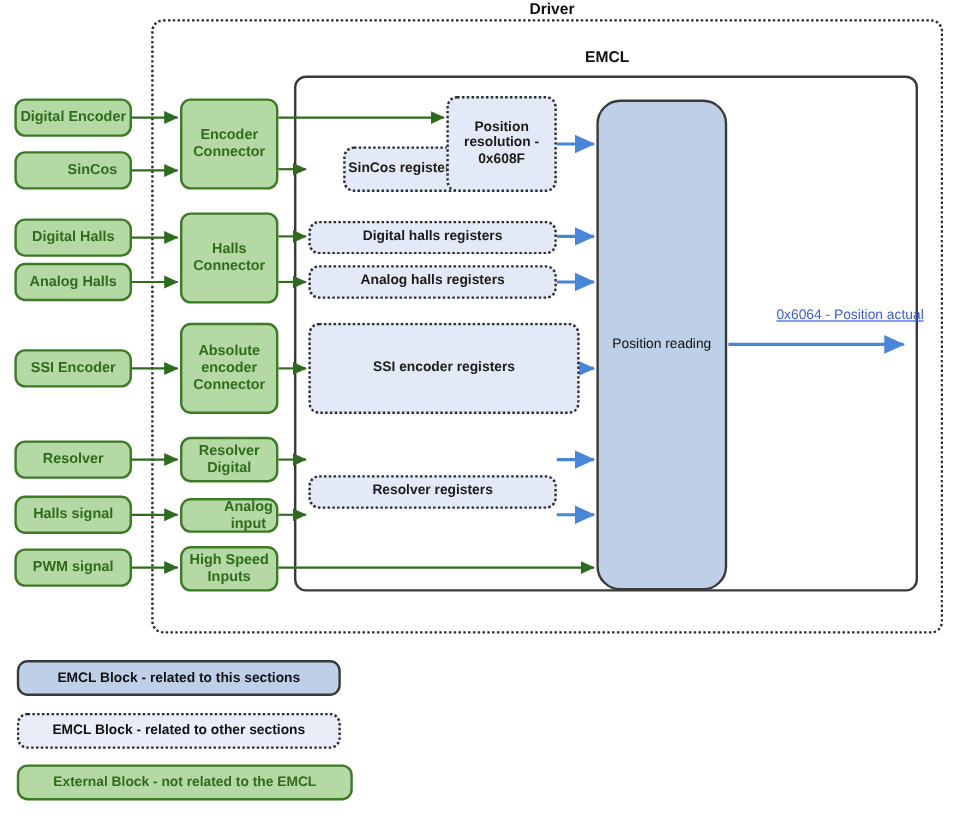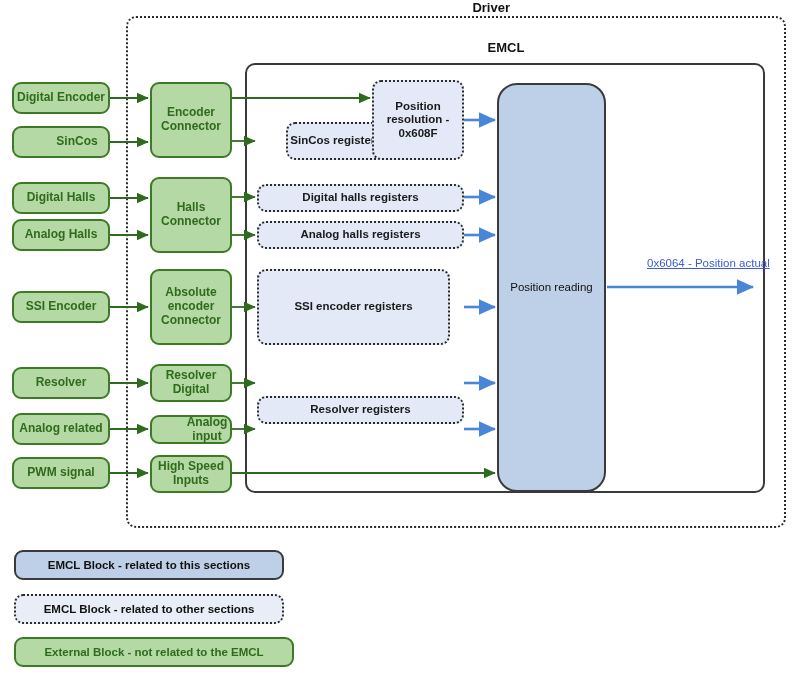--- a/index.html
+++ b/index.html
@@ -52,21 +52,21 @@
   .legend-item{position:absolute;box-sizing:border-box;display:flex;align-items:center;justify-content:center;font-size:11.5px;font-weight:bold;}
   .legend-blue{background:#bed0e8;border:2px solid #3a3a3a;border-radius:9px;color:#111;text-align:center;}
   .legend-dotted{background:#e9edf8;border:2px dotted #2b2b2b;border-radius:9px;color:#111;}
   .legend-green{background:#b5d9a4;border:2px solid #3d7a26;border-radius:9px;color:#2f6b1d;}
 </style>
 </head>
 <body>
 
 <div id="canvas">
 
-  <div class="container-label" style="left:410px;top:0px;width:100px;text-align:right;">Driver</div>
+  <div class="container-label" style="left:410px;top:0px;width:100px;">Driver</div>
   <div class="container-dotted" style="left:126px;top:16px;width:660px;height:512px;"></div>
 
   <div class="container-label" style="left:456px;top:40px;width:100px;">EMCL</div>
   <div class="container-solid" style="left:245px;top:63px;width:520px;height:430px;"></div>
 
   <svg class="wires" viewBox="0 0 811 686">
     <defs>
       <marker id="gArrow" markerWidth="7" markerHeight="7" refX="6.2" refY="3.3" orient="auto" markerUnits="strokeWidth">
         <path d="M0,0.3 L6.6,3.3 L0,6.3 z" fill="#2e6b1f"></path>
       </marker>
@@ -117,35 +117,35 @@
       <path d="M607,287 L753,287"></path>
     </g>
   </svg>
 
   <div class="node ext" style="left:12px;top:82px;width:98px;height:32px;">Digital Encoder</div>
   <div class="node ext" style="left:12px;top:126px;width:98px;height:32px;padding-left:32px;">SinCos</div>
   <div class="node ext" style="left:12px;top:182px;width:98px;height:32px;">Digital Halls</div>
   <div class="node ext" style="left:12px;top:219px;width:98px;height:32px;">Analog Halls</div>
   <div class="node ext" style="left:12px;top:291px;width:98px;height:32px;">SSI Encoder</div>
   <div class="node ext" style="left:12px;top:367px;width:98px;height:32px;">Resolver</div>
-  <div class="node ext" style="left:12px;top:413px;width:98px;height:32px;">Analog related</div>
+  <div class="node ext" style="left:12px;top:413px;width:98px;height:32px;">Halls signal</div>
   <div class="node ext" style="left:12px;top:457px;width:98px;height:32px;">PWM signal</div>
 
   <div class="node ext" style="left:150px;top:82px;width:82px;height:76px;">Encoder Connector</div>
   <div class="node ext" style="left:150px;top:177px;width:82px;height:76px;">Halls Connector</div>
   <div class="node ext" style="left:150px;top:269px;width:82px;height:76px;">Absolute encoder Connector</div>
   <div class="node ext" style="left:150px;top:364px;width:82px;height:38px;">Resolver Digital</div>
   <div class="node ext" style="left:150px;top:415px;width:82px;height:29px;padding-left:32px;">Analog input</div>
   <div class="node ext" style="left:150px;top:455px;width:82px;height:38px;">High Speed Inputs</div>
 
   <div class="node emcl-other" style="left:257px;top:122px;width:100px;height:38px;margin-left:29px;">SinCos registers</div>
   <div class="node emcl-other" style="left:372px;top:80px;width:92px;height:80px;">Position resolution - 0x608F</div>
   <div class="node emcl-other" style="left:257px;top:184px;width:207px;height:28px;">Digital halls registers</div>
   <div class="node emcl-other" style="left:257px;top:221px;width:207px;height:28px;">Analog halls registers</div>
-  <div class="node emcl-other" style="left:257px;top:269px;width:193px;height:76px;">SSI encoder registers</div>
+  <div class="node emcl-other" style="left:257px;top:269px;width:226px;height:76px;">SSI encoder registers</div>
   <div class="node emcl-other" style="left:257px;top:370px;width:207px;height:28px;margin-top:26px;">Resolver registers</div>
 
   <div class="node emcl-this" style="left:497px;top:83px;width:109px;height:409px;font-weight:normal;border-radius:20px;">Position reading</div>
 
   <div class="link-label" style="left:623px;top:257px;">0x6064 - Position actual</div>
 
   <div class="legend-item legend-blue" style="left:14px;top:550px;width:270px;height:30px;">EMCL Block - related to this sections</div>
   <div class="legend-item legend-dotted" style="left:14px;top:594px;width:270px;height:30px;">EMCL Block - related to other sections</div>
   <div class="legend-item legend-green" style="left:14px;top:637px;width:280px;height:30px;">External Block - not related to the EMCL</div>
 

